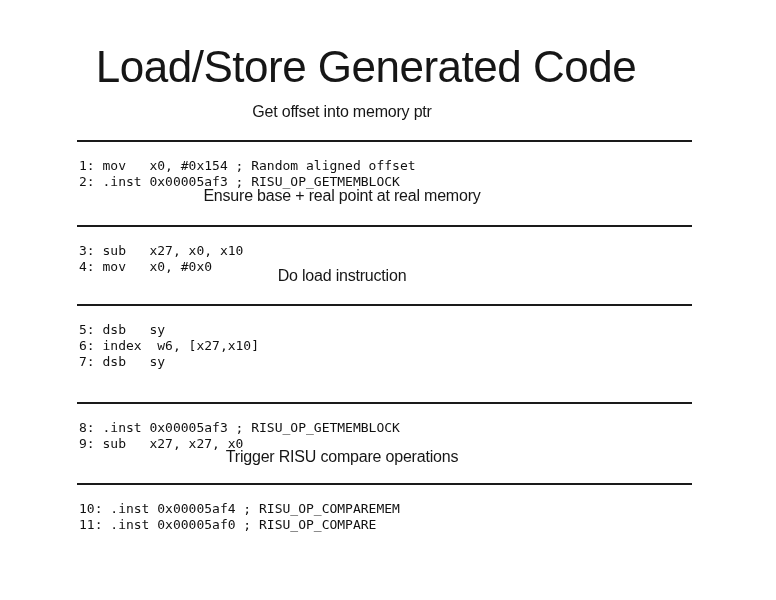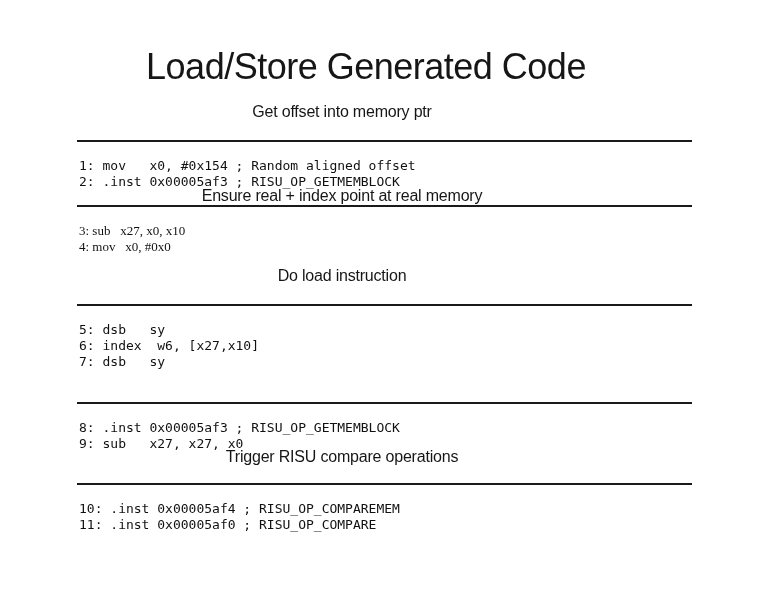--- a/index.html
+++ b/index.html
@@ -18,21 +18,21 @@
   }
   .slide-title {
     position: absolute;
     top: 45px;
     left: 0;
     width: 732px;
     margin: 0;
     text-align: center;
     font-family: "Liberation Sans", sans-serif;
     font-weight: 300;
-    font-size: 36px;
+    font-size: 44px;
     line-height: 44px;
     letter-spacing: -0.5px;
     color: #161616;
   }
   .section-heading {
     position: absolute;
     left: 0;
     width: 684px;
     margin: 0;
     text-align: center;
@@ -52,40 +52,40 @@
     padding: 16px 0 0 2px;
     font-family: "DejaVu Sans Mono", "Liberation Mono", monospace;
     font-size: 13px;
     line-height: 16px;
     white-space: pre;
     color: #111111;
   }
   .h-0 { top: 99px; }
   .c-0 { top: 140px; }
   .h-1 { top: 183px; }
-  .c-1 { top: 205px; font-family: Liberation Serif, serif; }
+  .c-1 { top: 225px; }
   .h-2 { top: 263px; }
   .c-2 { top: 304px; }
   .h-3 { top: 363px; }
   .c-3 { top: 402px; }
   .h-4 { top: 444px; }
   .c-4 { top: 483px; }
 </style>
 </head>
 <body>
 
 <div class="slide">
 
   <h1 class="slide-title">Load/Store Generated Code</h1>
 
   <h2 class="section-heading h-0">Get offset into memory ptr</h2>
   <pre class="code-block c-0">1: mov   x0, #0x154 ; Random aligned offset
 2: .inst 0x00005af3 ; RISU_OP_GETMEMBLOCK</pre>
 
-  <h2 class="section-heading h-1">Ensure real + index point at real memory</h2>
+  <h2 class="section-heading h-1">Ensure base + real point at real memory</h2>
   <pre class="code-block c-1">3: sub   x27, x0, x10
 4: mov   x0, #0x0</pre>
 
   <h2 class="section-heading h-2">Do load instruction</h2>
   <pre class="code-block c-2">5: dsb   sy
 6: index  w6, [x27,x10]
 7: dsb   sy</pre>
 
   <pre class="code-block c-3">8: .inst 0x00005af3 ; RISU_OP_GETMEMBLOCK
 9: sub   x27, x27, x0</pre>

